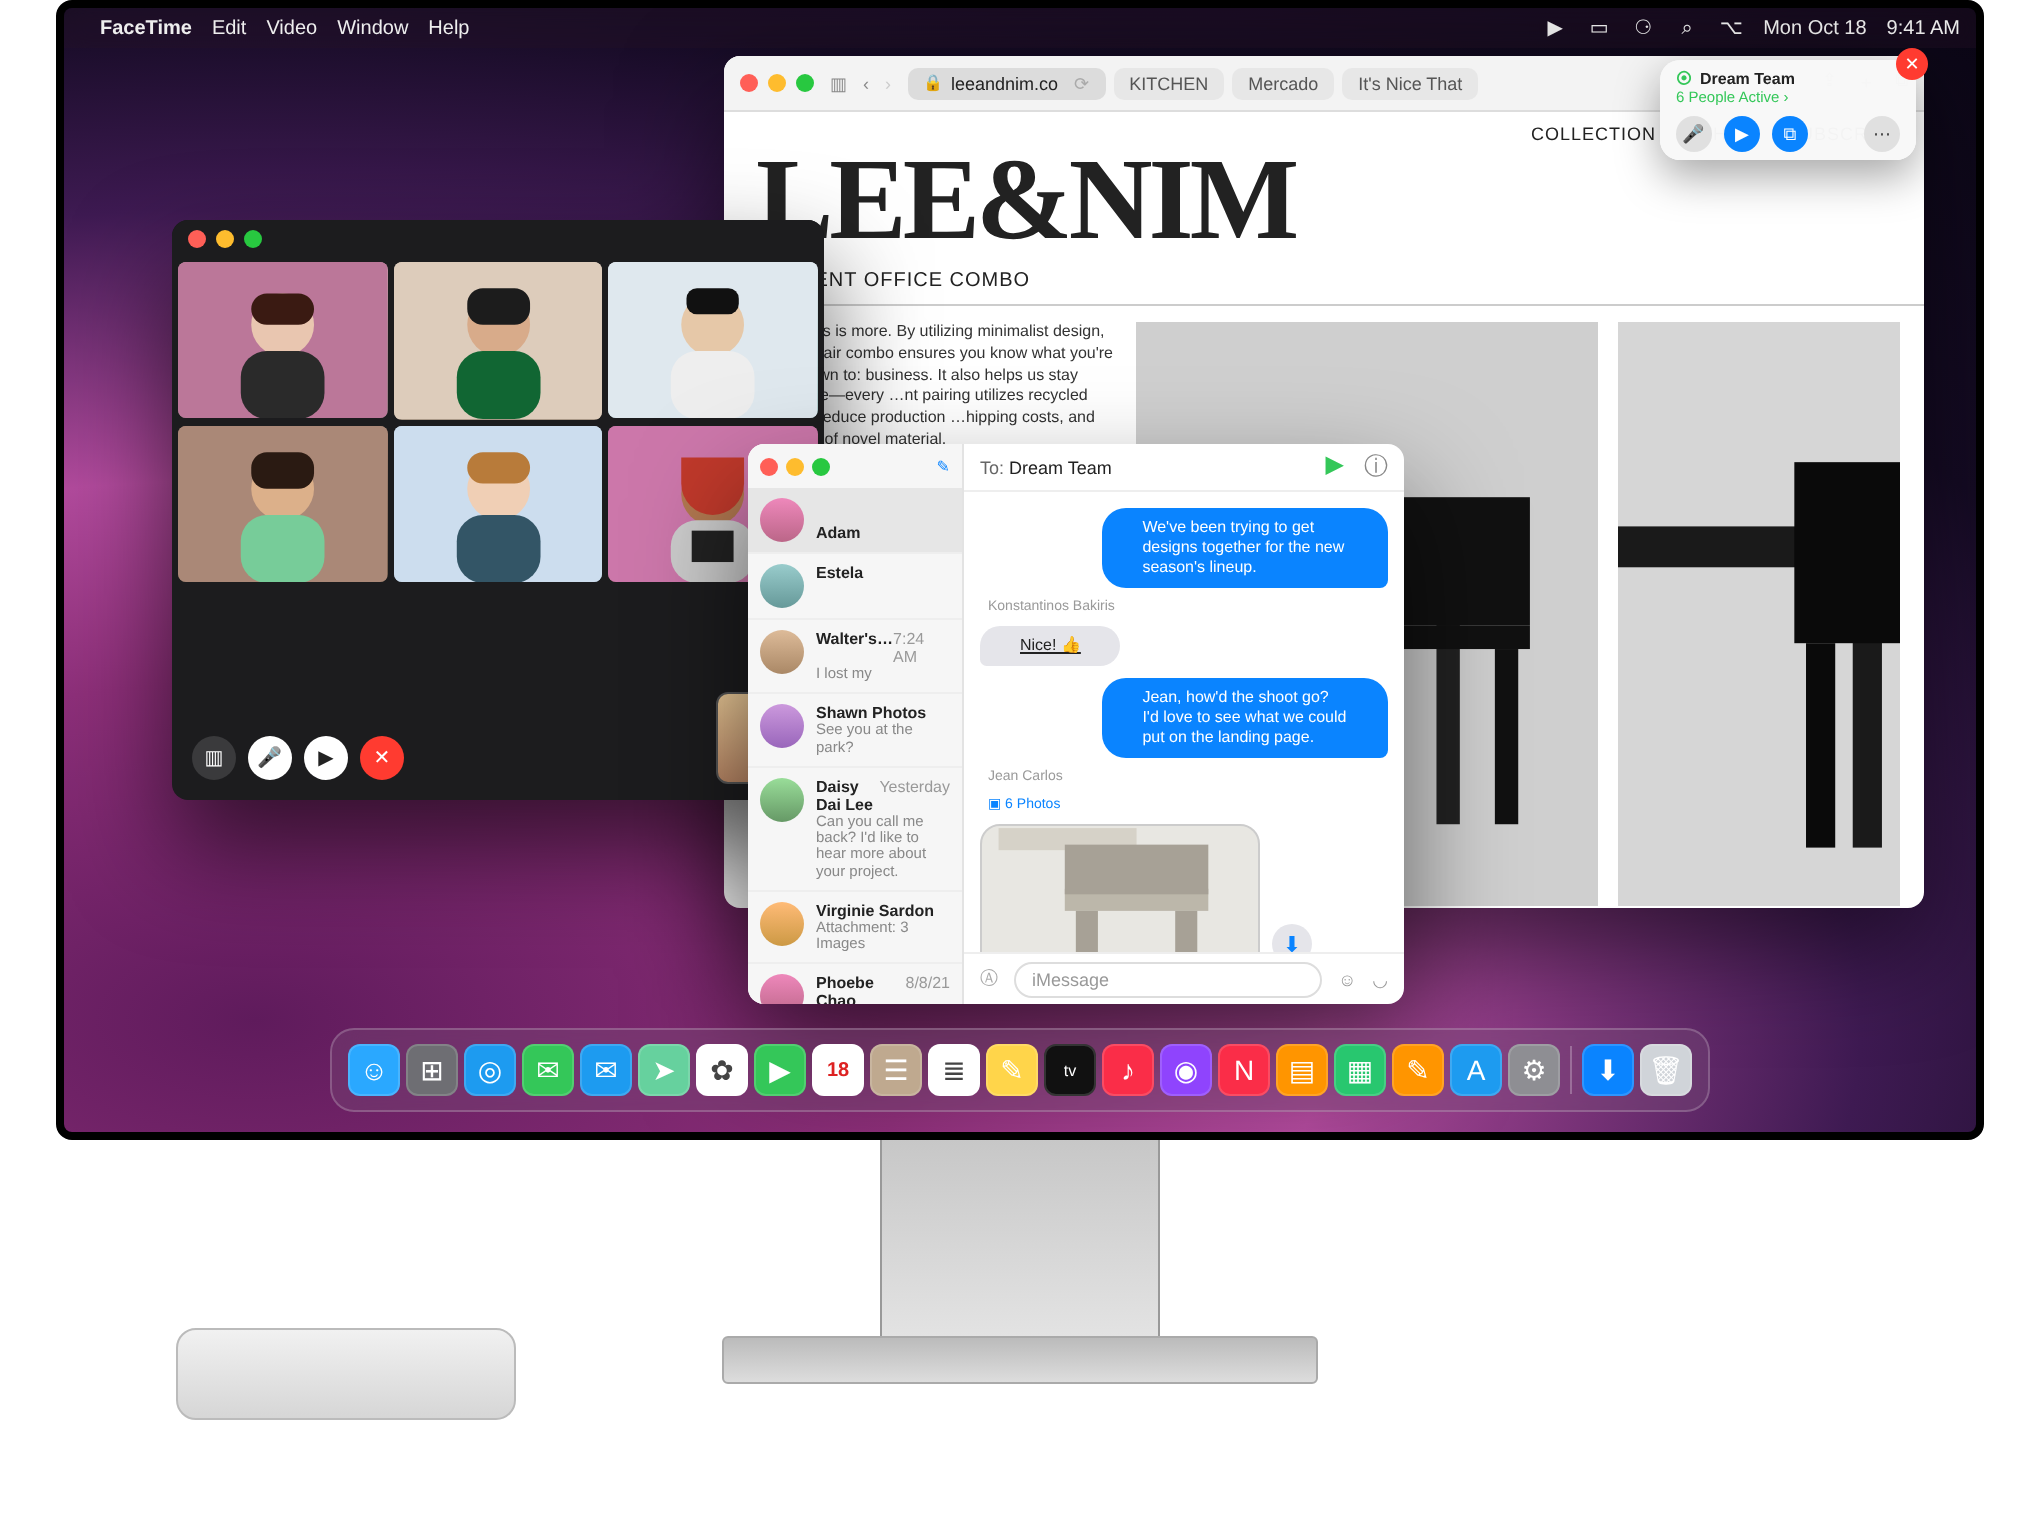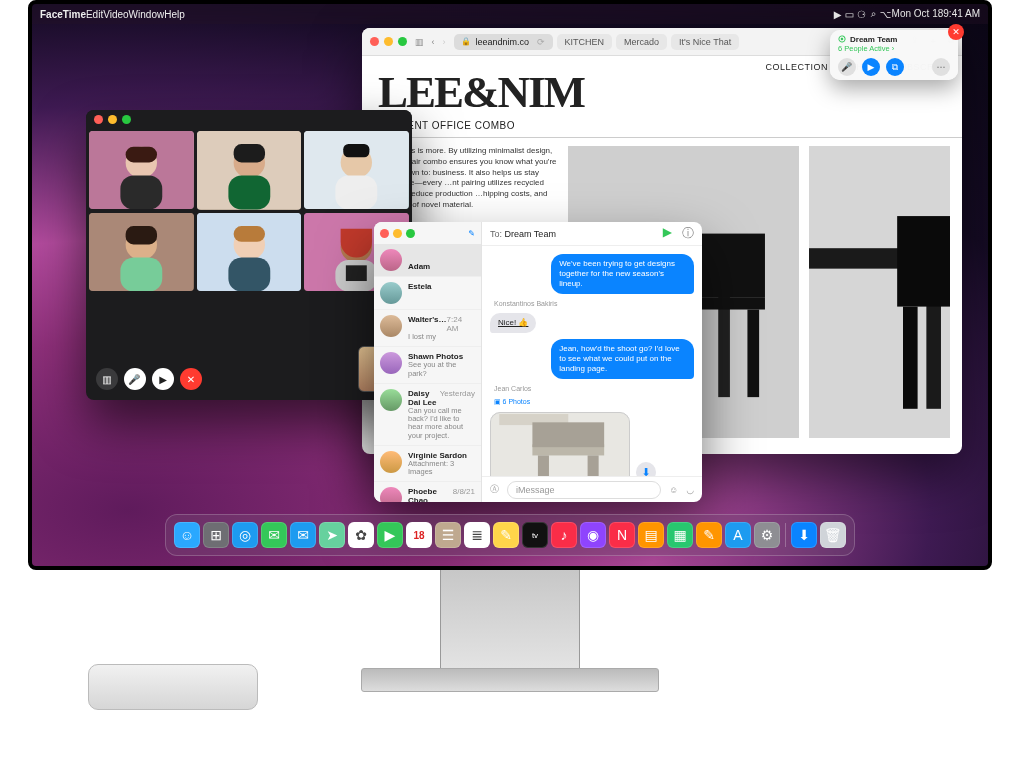--- a/index.html
+++ b/index.html
@@ -37,21 +37,21 @@
     overflow:hidden;
   }
   
   .menubar{
     position:absolute; top:0; left:0; right:0; height:20px;
     display:flex; align-items:center; padding:0 8px;
     backdrop-filter: blur(6px);
     background: rgba(40,20,40,0.35); color:#eee; font-size:10px;
     justify-content:space-between;
   }
-  .menubar-left, .menubar-right{ display:flex; align-items:flex-start; }
+  .menubar-left, .menubar-right{ display:flex; align-items:flex-end; gap:10px; }
   .apple-icon{ font-size:11px; }
   .menubar-left span, .menubar-right span{ cursor:default; }
   .status-icon{ width:12px; height:12px; display:inline-flex; align-items:center; justify-content:center; }
 
   
   .safari{
     position:absolute; left:330px; top:24px; width:600px; height:426px;
     background:#fff; border-radius:8px; overflow:hidden;
     box-shadow:0 20px 50px rgba(0,0,0,0.5);
   }
@@ -71,21 +71,21 @@
   }
   .tab.active{ background:#dcdcdc; color:#222; display:flex; align-items:center; gap:4px;}
   .lock-icon{ font-size:8px; color:#7b7b7b; }
   .safari-tbr{ display:flex; gap:10px; color:#888; }
   .safari-body{ position:relative; height:calc(100% - 28px); overflow:hidden; }
   .safari-links{
     position:absolute; right:12px; top:6px; display:flex; gap:16px;
     font-size:9px; letter-spacing:0.5px; color:#222;
   }
   .brand{ font-family:"Times New Roman",serif; letter-spacing:-2px;
-    font-size:45px; font-weight:700; padding:10px 16px 0; }
+    font-size:58px; font-weight:700; padding:10px 16px 0; }
   .subhead{
     font-size:10px; letter-spacing:0.5px; padding:2px 16px 6px; border-bottom:1px solid #ccc;
   }
   .safari-cols{
     display:flex; gap:10px; padding:8px 12px; height:calc(100% - 90px);
   }
   .safari-text{
     width:32%; font-size:8px; line-height:1.35; color:#333;
   }
   .safari-img{
@@ -164,21 +164,21 @@
   .msg-main{ flex:1; display:flex; flex-direction:column; }
   .msg-head{
     height:24px; border-bottom:1px solid #eee; display:flex; align-items:center;
     padding:0 8px; gap:6px; font-size:9px; color:#666; justify-content:space-between;
   }
   .msg-head .right{ display:flex; gap:10px; color:#34c759; font-size:12px;}
   .msg-body{
     flex:1; padding:8px; overflow:hidden; display:flex; flex-direction:column; gap:6px;
     font-size:8px;
   }
-  .bubble{ max-width:70%; padding:5px 8px; border-radius:12px; line-height:1.25;}
+  .bubble{ max-width:70%; padding:5px 20px; border-radius:12px; line-height:1.25;}
   .bubble.blue{ align-self:flex-end; background:#0a84ff; color:#fff; border-bottom-right-radius:4px;}
   .bubble.gray{ align-self:flex-start; background:#e5e5ea; color:#222; border-bottom-left-radius:4px;text-decoration:underline;}
   .sender-label{ font-size:7px; color:#999; margin-left:4px;}
   .attach{
     align-self:flex-start; width:140px; height:120px; border-radius:10px;
     background:#d0d0d0; border:1px solid #ccc; position:relative; overflow:hidden;
   }
   .attach-wrap{ position:relative; align-self:flex-start;}
   .attach-wrap .dlbtn{
      position:absolute; right:-26px; top:50%; transform:translateY(-50%);

